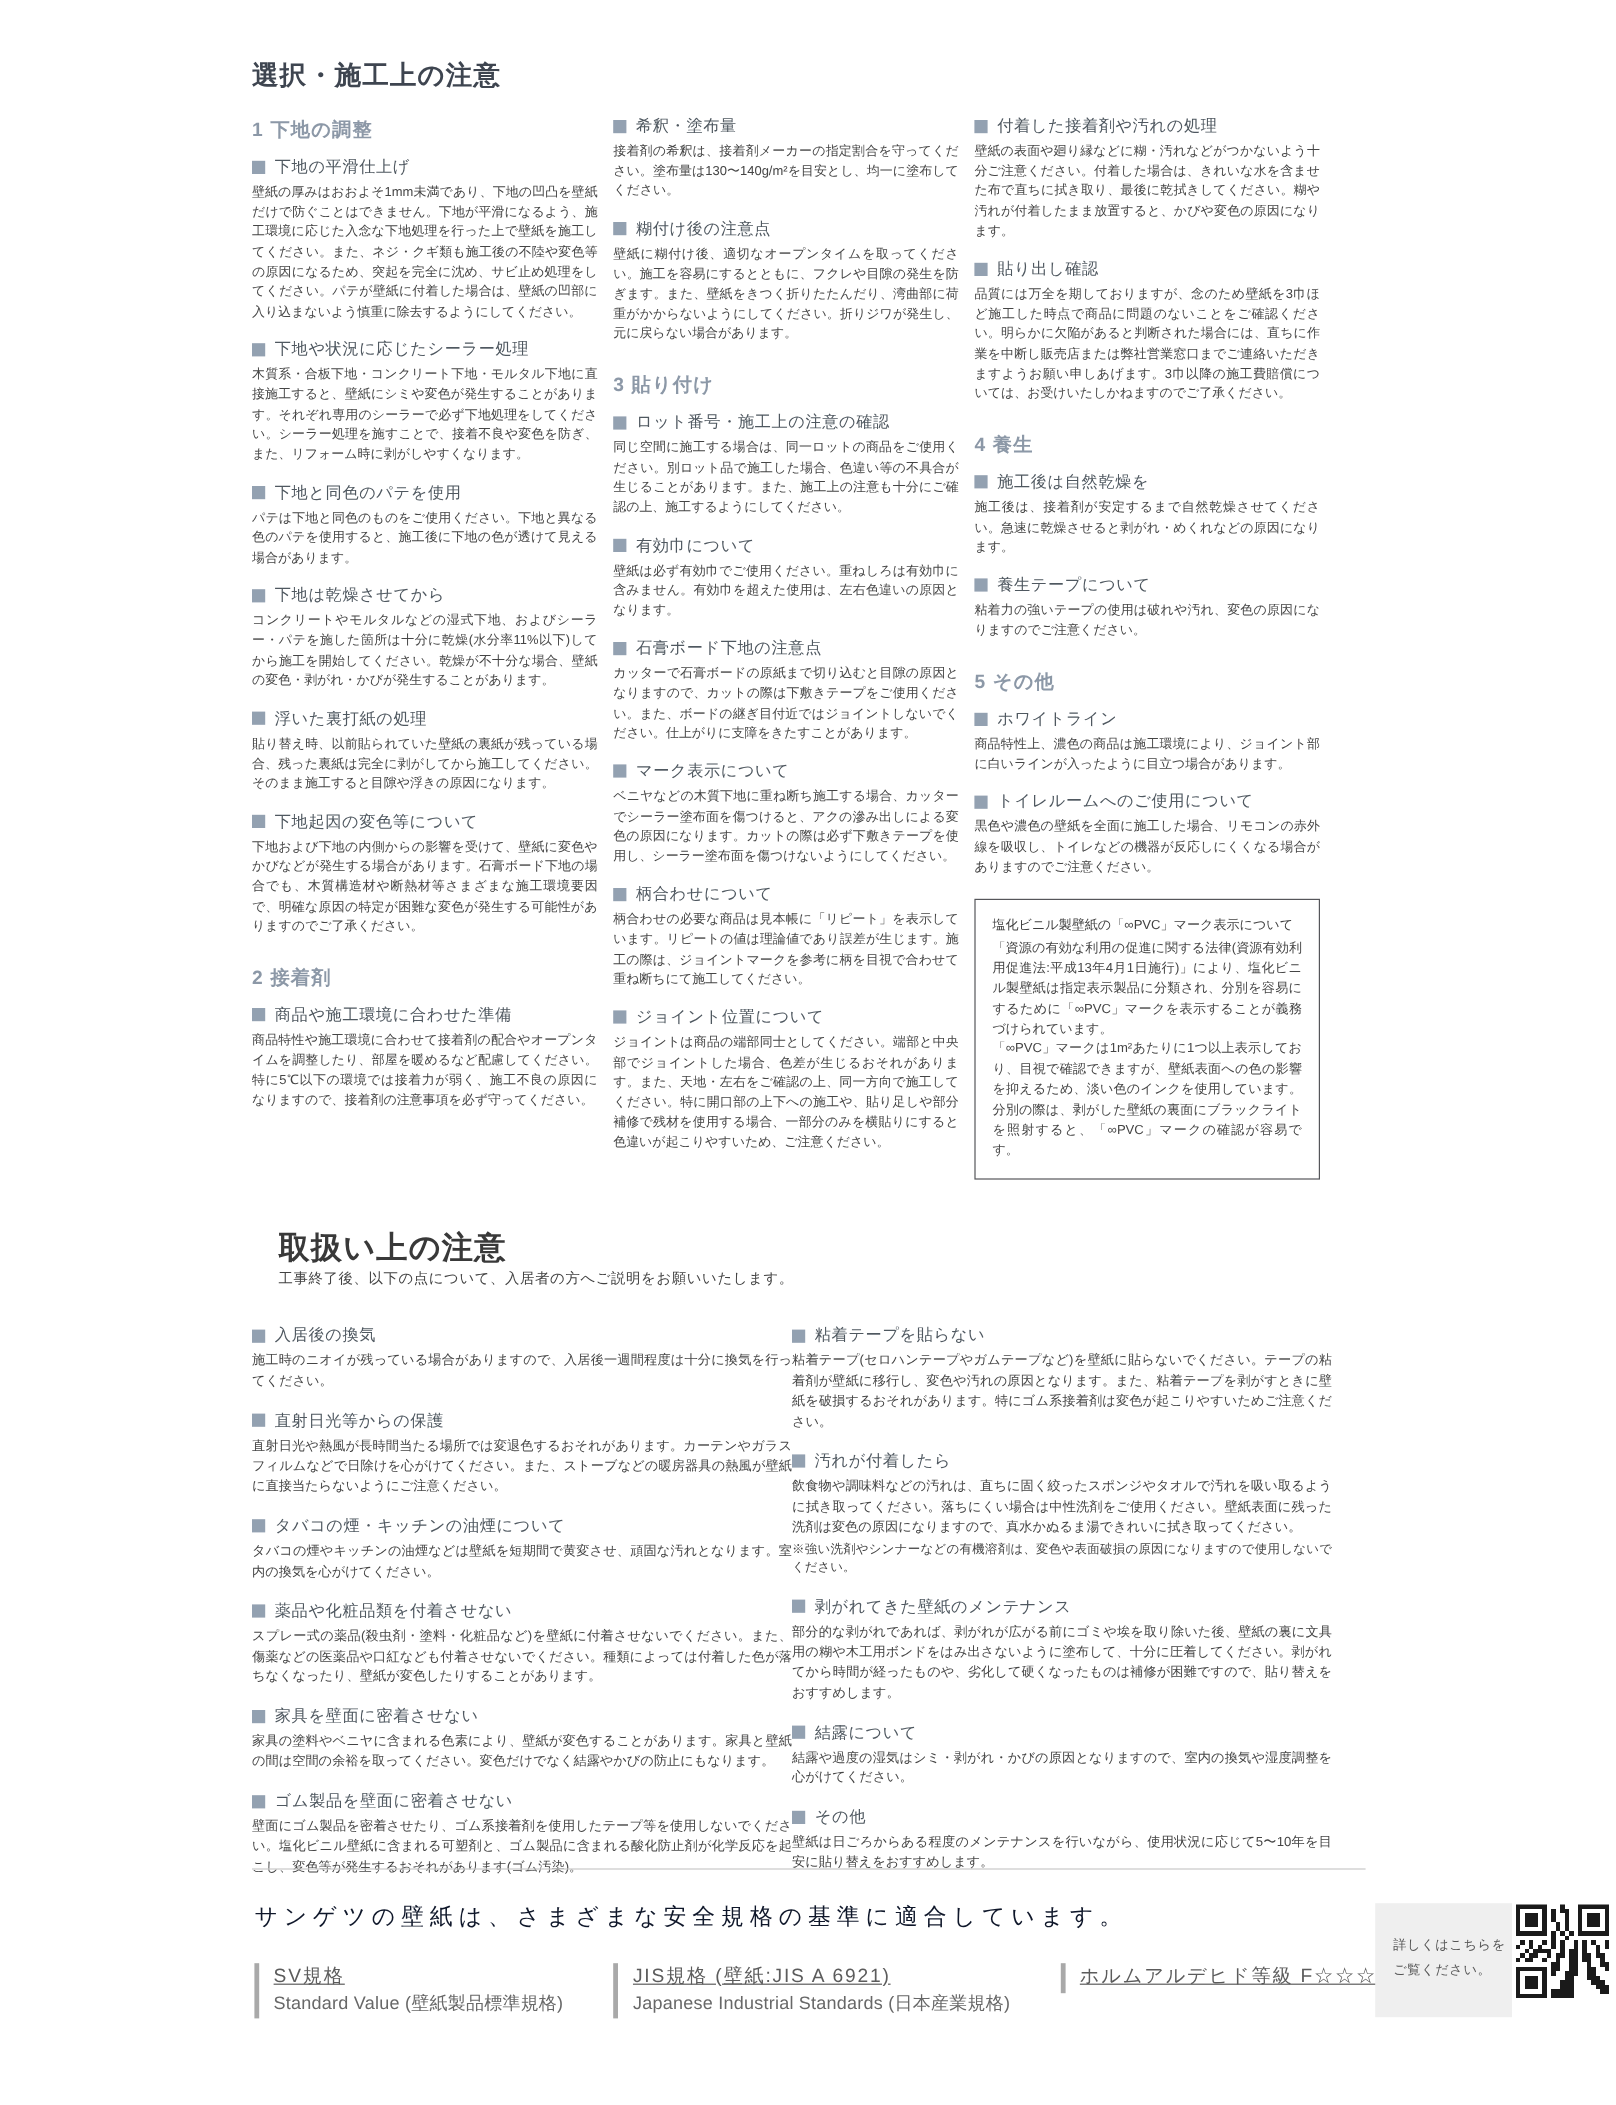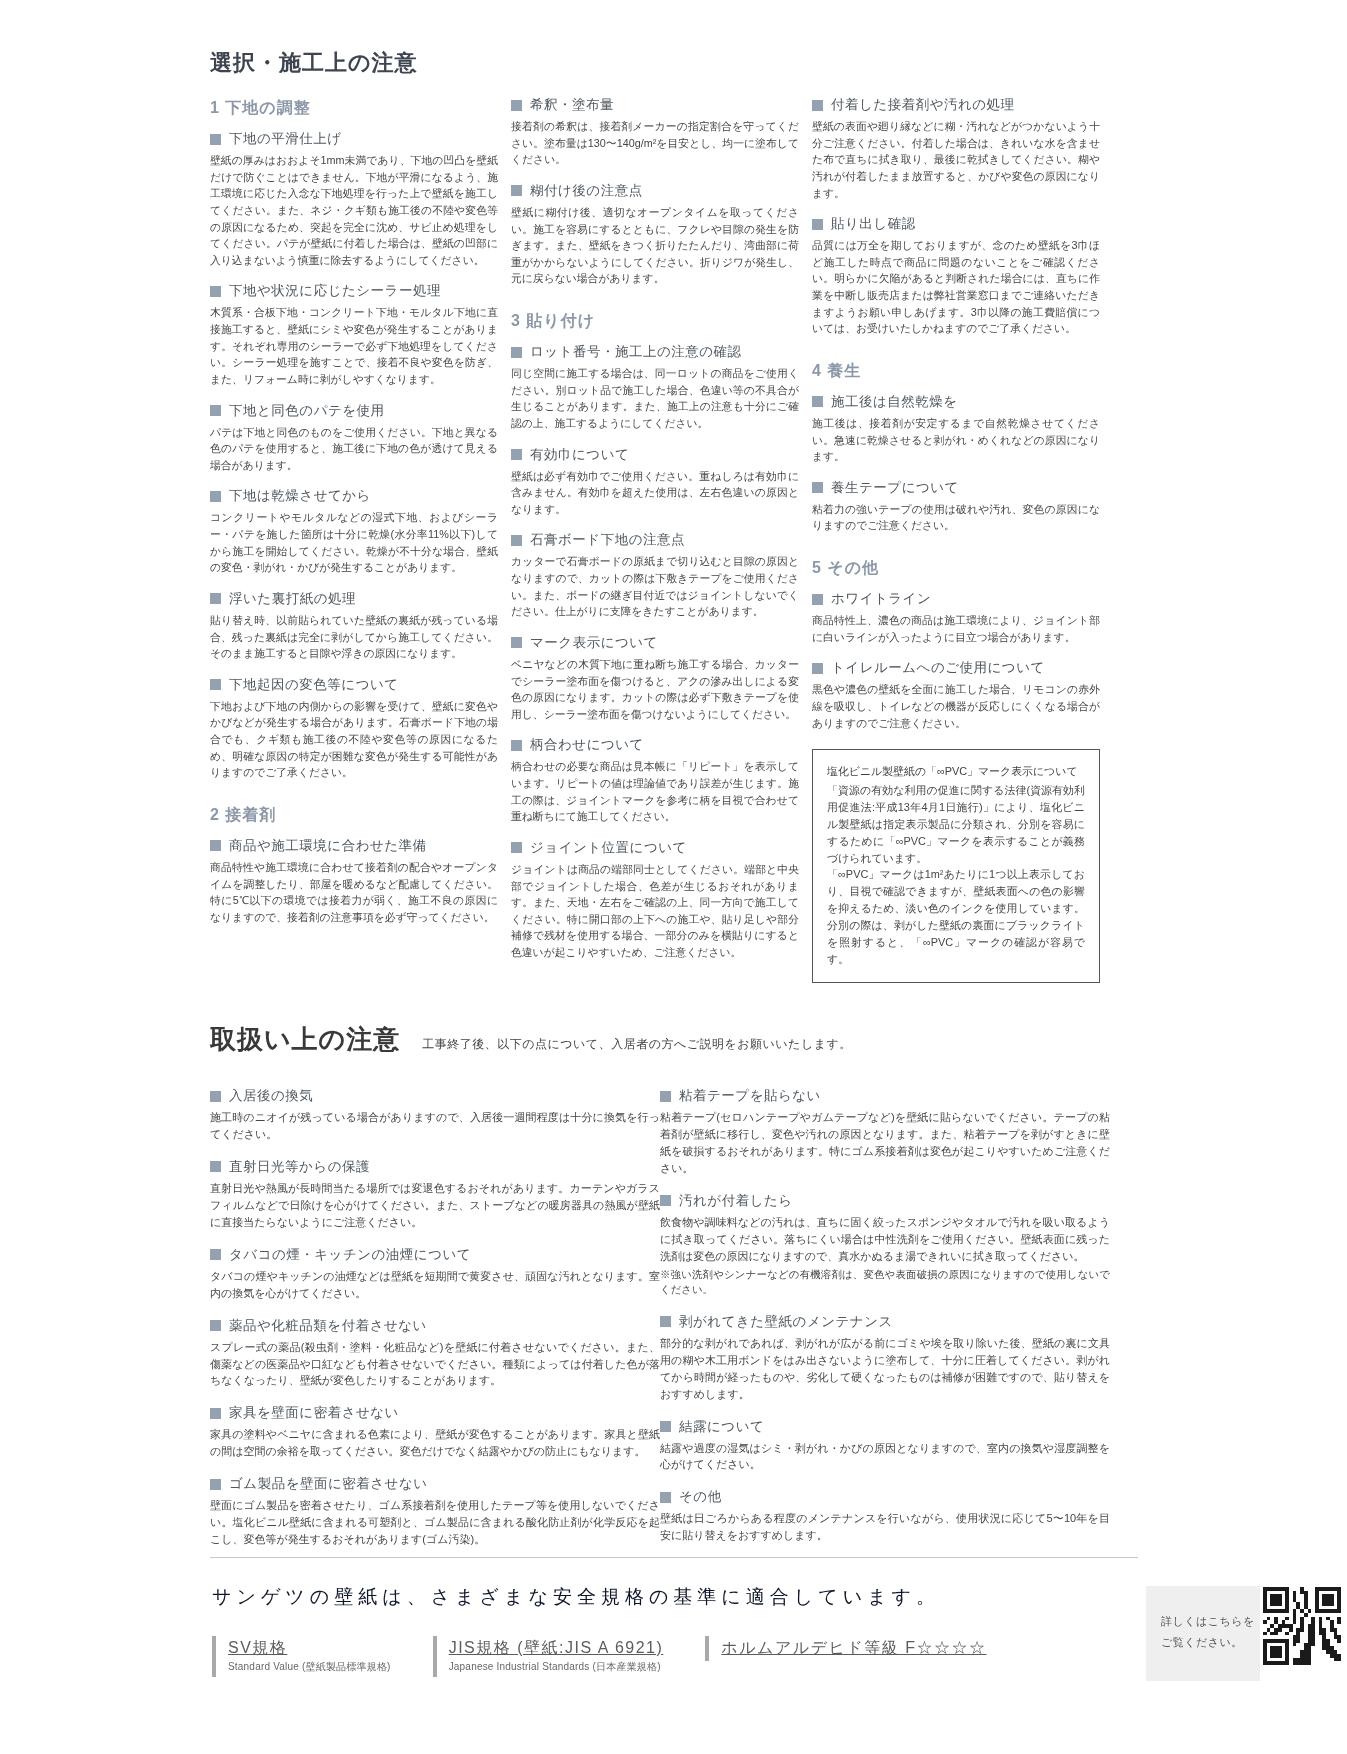--- a/index.html
+++ b/index.html
@@ -32,21 +32,21 @@
     margin:0;font-size:10.8px;line-height:1.54;color:#454545;text-align:justify;
   }
   .note{margin:2px 0 0 0;font-size:10.4px;line-height:1.5;color:#454545;text-align:justify;}
   .pvc-box{
     border:1px solid #55565a;margin-top:18px;padding:13px 14px 14px 14px;
   }
   .box-title{font-size:10.9px;color:#3f3f3f;margin:0 0 2px 0;line-height:1.55;}
   .box-p{margin:0;font-size:10.9px;line-height:1.55;color:#454545;text-align:justify;}
   
   .sec2{position:absolute;left:210px;top:1022px;width:932px;}
-  .sec2-head{display:flex;align-items:baseline;}
+  .sec2-head{display:flex;align-items:baseline;flex-direction:column;}
   .sec2-title{font-size:26px;font-weight:bold;color:#393939;letter-spacing:1px;}
   .sec2-sub{font-size:12px;color:#424242;margin-left:22px;letter-spacing:.5px;}
   .cols2{display:flex;margin-top:30px;}
   .col2{flex:0 0 450px;width:450px;}
   .col2 .item{margin-bottom:15px;}
   .col2 .item-body{font-size:11px;}
   
   .footer-rule{
     position:absolute;left:210px;top:1557px;width:928px;height:0;
     border-top:1px solid #c9c9c9;
@@ -55,21 +55,21 @@
     position:absolute;left:212px;top:1584px;
     font-size:19px;color:#0f172a;letter-spacing:5px;
   }
   .standards{
     position:absolute;left:212px;top:1636px;display:flex;align-items:flex-start;
   }
   .standard{
     border-left:4px solid #a9a9a9;padding:2px 0 3px 12px;margin-right:42px;
   }
   .standard-name{font-size:16px;color:#5c5c5c;letter-spacing:1.5px;line-height:1.25;text-decoration:underline;}
-  .standard-sub{font-size:10px;color:#686868;margin-top:2px;letter-spacing:.2px;}
+  .standard-sub{font-size:15px;color:#686868;margin-top:2px;letter-spacing:.2px;}
   .standard:last-child{margin-right:0;}
   .aside-box{
     position:absolute;left:1146px;top:1586px;width:114px;height:95px;
     background:#efefef;box-sizing:border-box;padding:25px 0 0 15px;
     font-size:11px;line-height:1.9;color:#555;letter-spacing:.5px;white-space:pre-line;
   }
   .qr{position:absolute;left:1263px;top:1587px;width:78px;height:78px;}
 </style>
 </head>
 <body>
@@ -114,21 +114,21 @@
             <span class="sq"></span>
             <span>浮いた裏打紙の処理</span>
           </div>
           <p class="item-body">貼り替え時、以前貼られていた壁紙の裏紙が残っている場合、残った裏紙は完全に剥がしてから施工してください。そのまま施工すると目隙や浮きの原因になります。</p>
         </div>
         <div class="item">
           <div class="item-head">
             <span class="sq"></span>
             <span>下地起因の変色等について</span>
           </div>
-          <p class="item-body">下地および下地の内側からの影響を受けて、壁紙に変色やかびなどが発生する場合があります。石膏ボード下地の場合でも、クギ類も施工後の不陸や変色等の原因になるため、明確な原因の特定が困難な変色が発生する可能性がありますのでご了承ください。</p>
+          <p class="item-body">下地および下地の内側からの影響を受けて、壁紙に変色やかびなどが発生する場合があります。石膏ボード下地の場合でも、木質構造材や断熱材等さまざまな施工環境要因で、明確な原因の特定が困難な変色が発生する可能性がありますのでご了承ください。</p>
         </div>
         <div class="num-heading">2 接着剤</div>
         <div class="item">
           <div class="item-head">
             <span class="sq"></span>
             <span>商品や施工環境に合わせた準備</span>
           </div>
           <p class="item-body">商品特性や施工環境に合わせて接着剤の配合やオープンタイムを調整したり、部屋を暖めるなど配慮してください。特に5℃以下の環境では接着力が弱く、施工不良の原因になりますので、接着剤の注意事項を必ず守ってください。</p>
         </div>
       </div>

